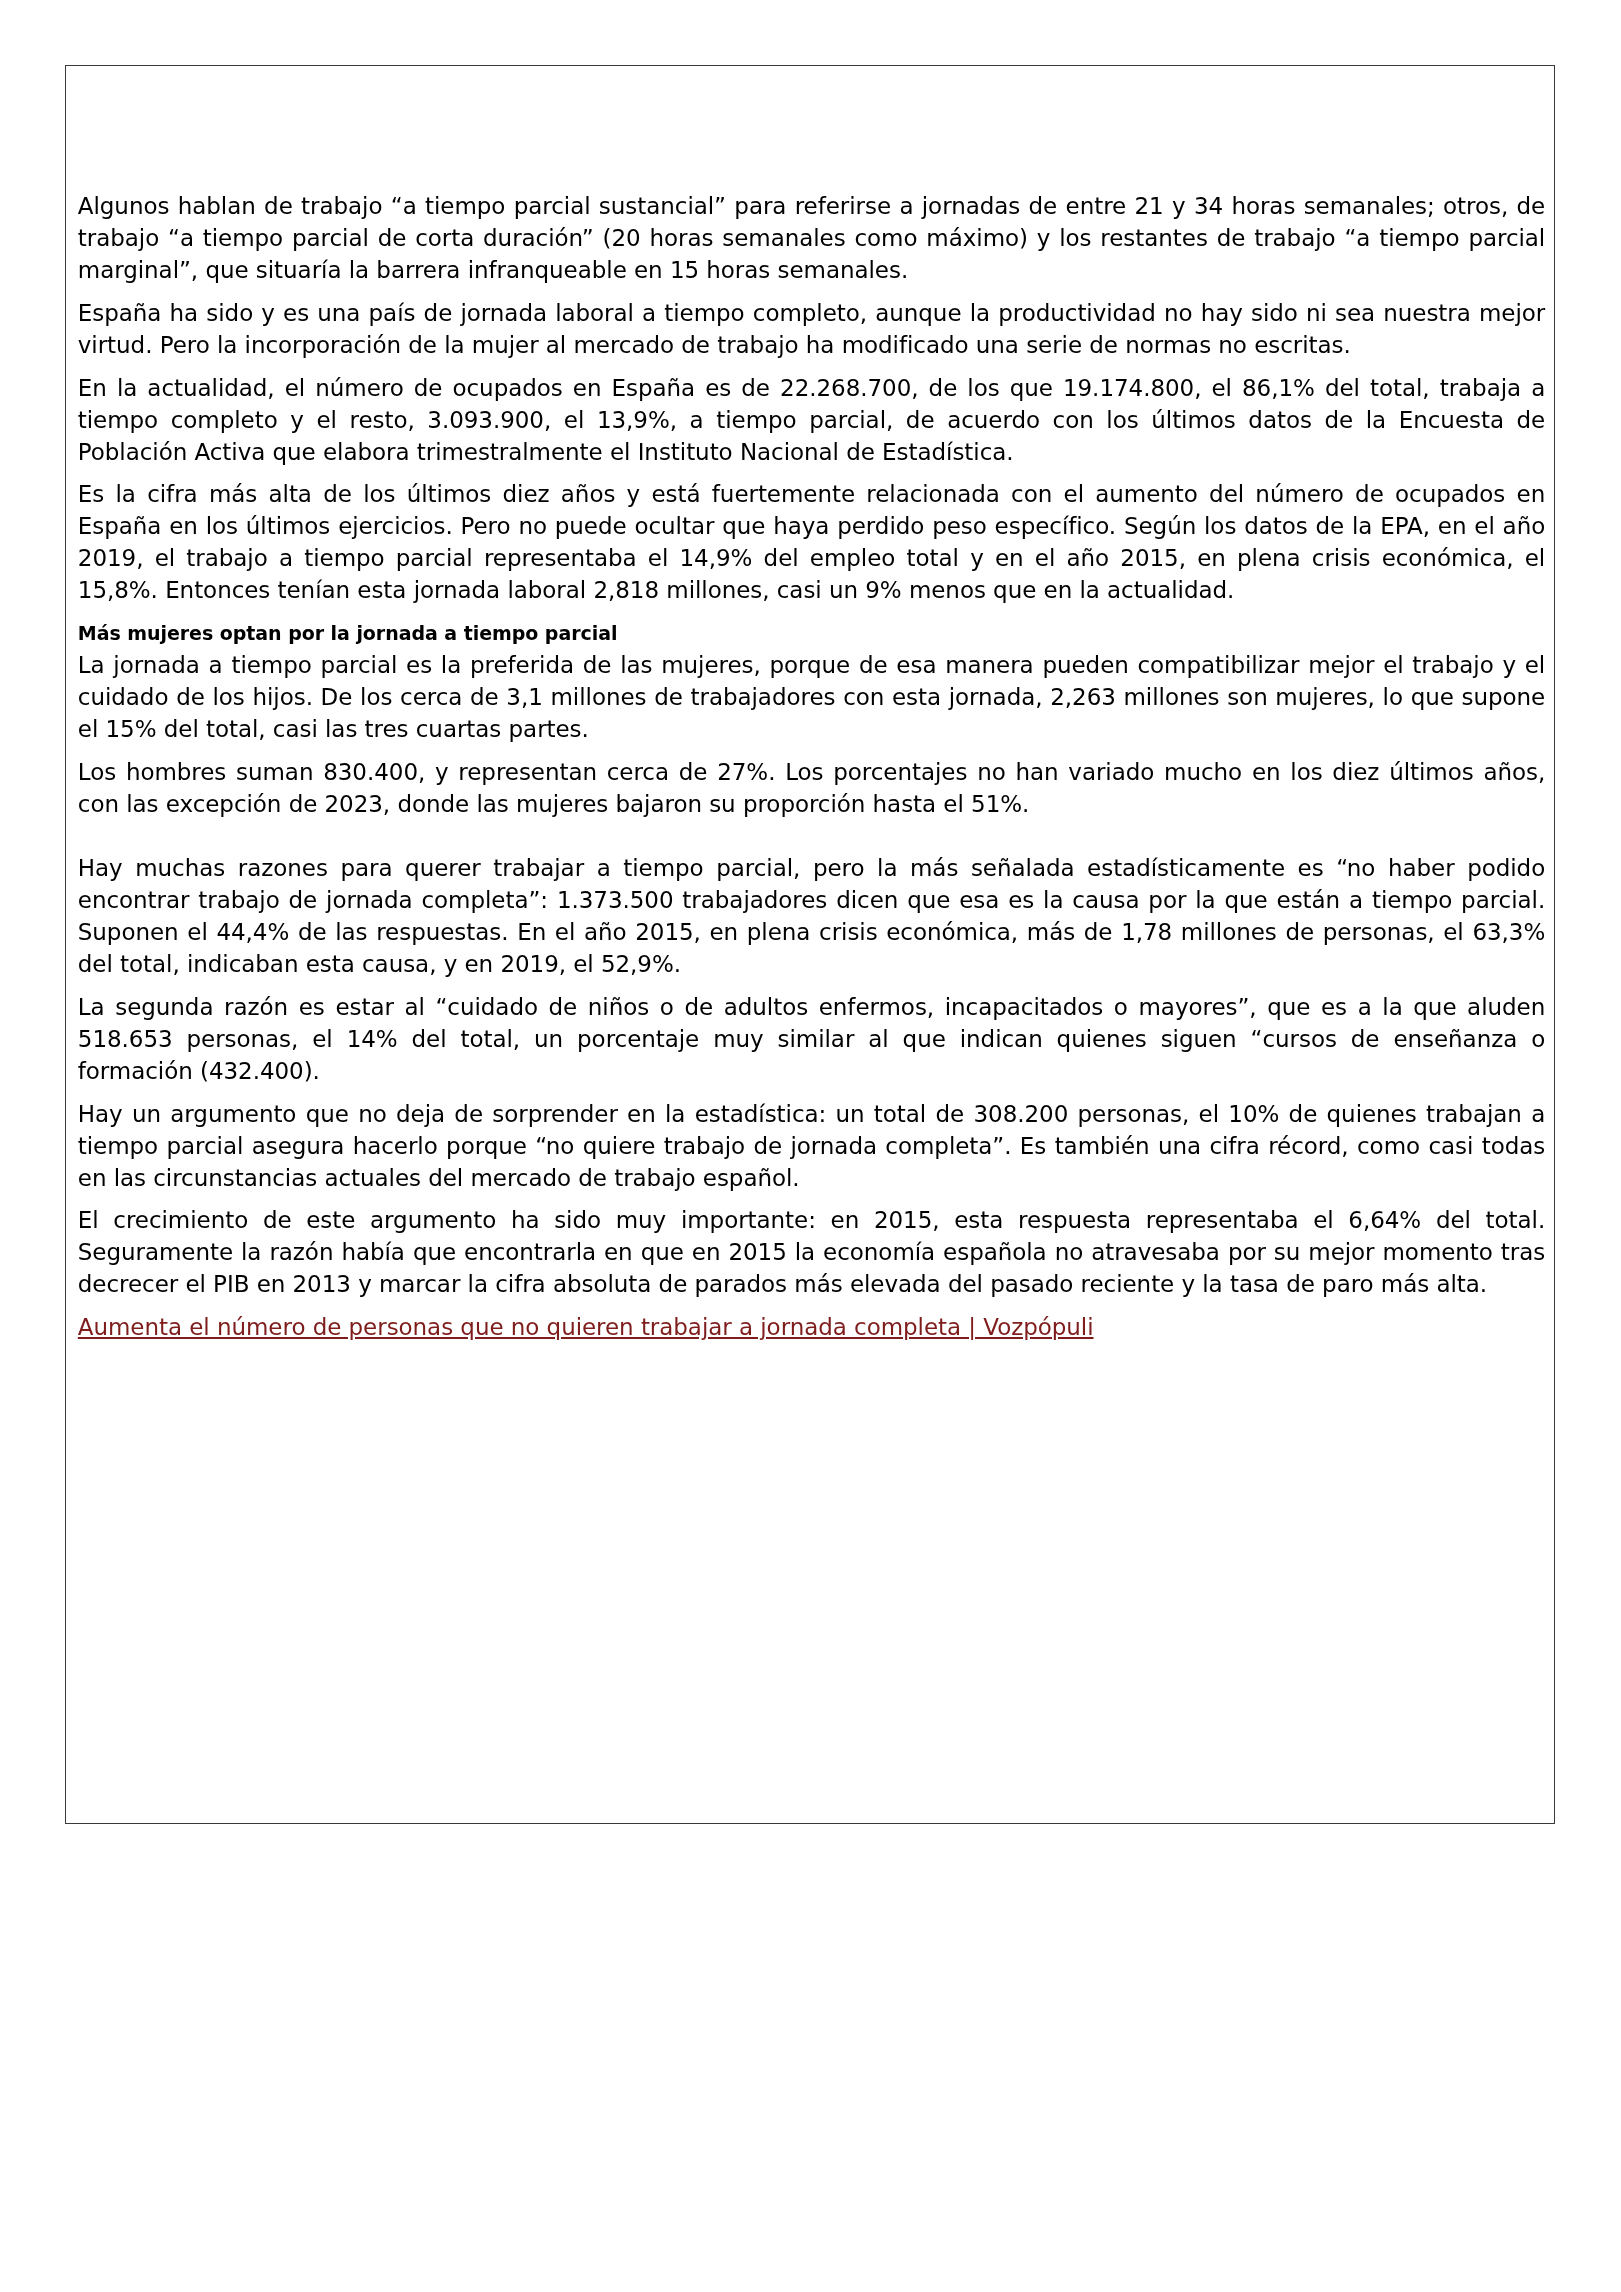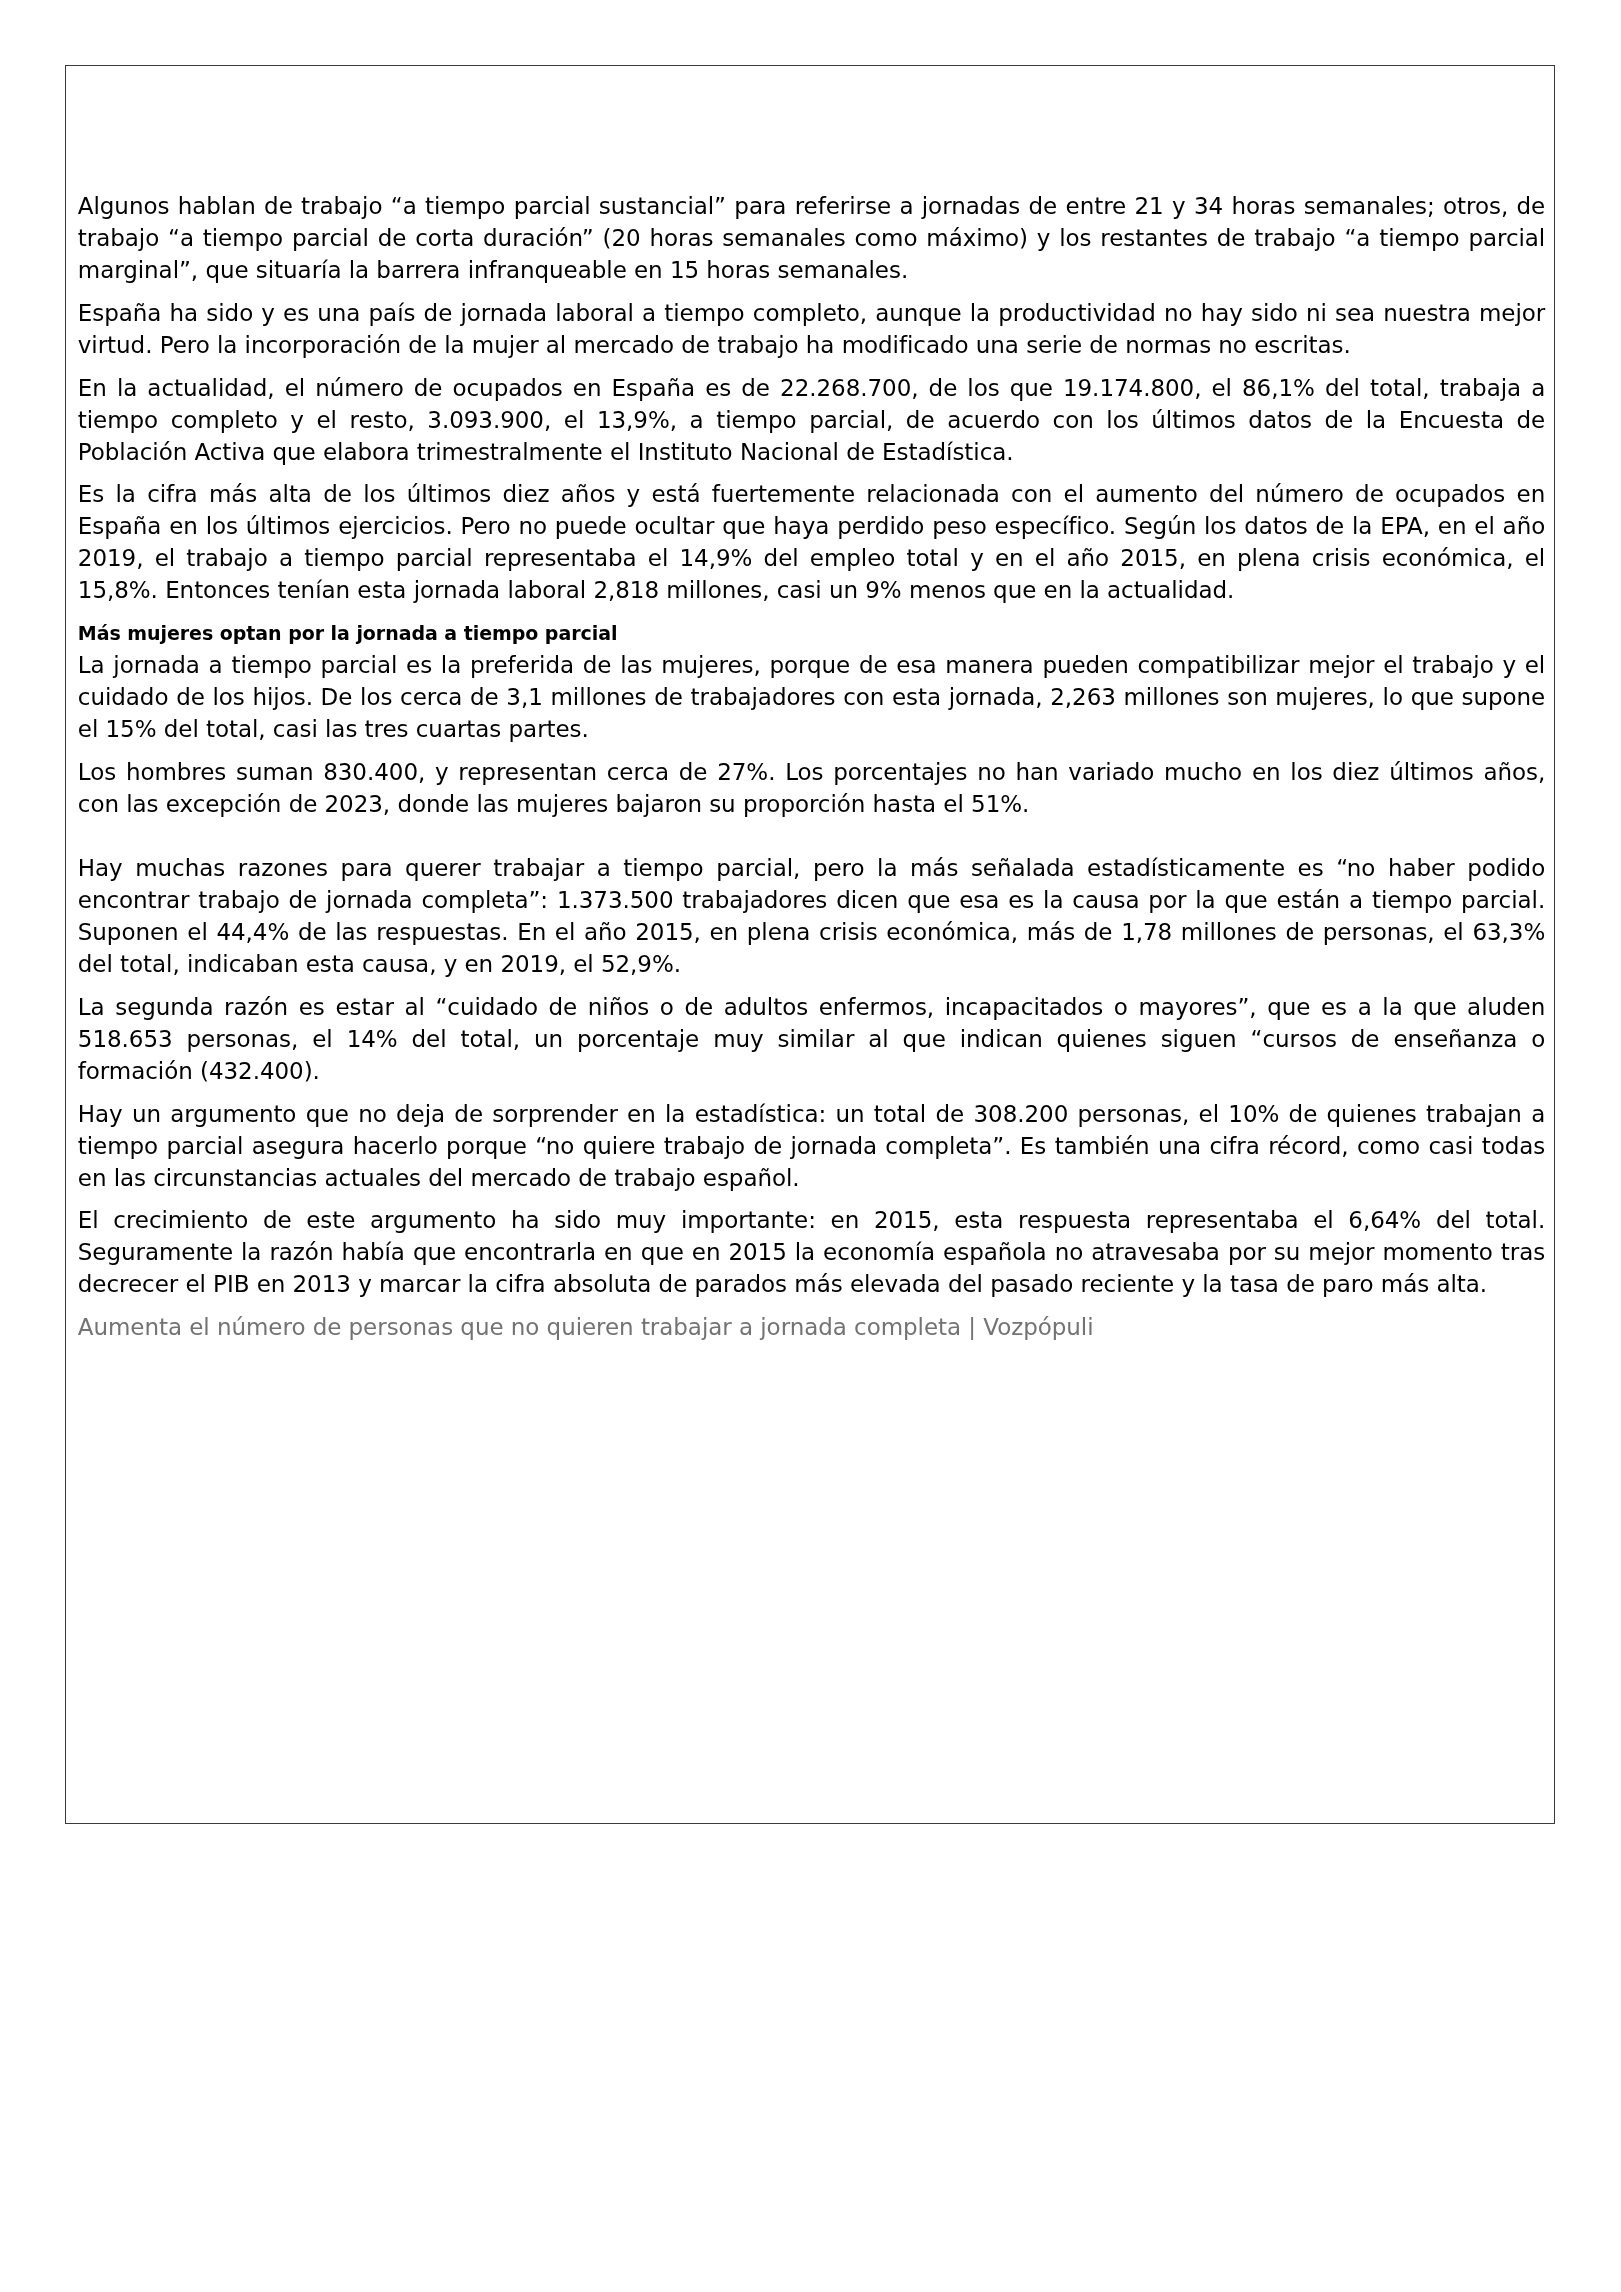--- a/index.html
+++ b/index.html
@@ -48,21 +48,22 @@
     .content h2 {
       margin: 0;
       font-size: 19px;
       line-height: 32px;
       font-weight: bold;
     }
     .source-label {
       margin: 0;
     }
     .source-link {
-      color: #737373;
+      color: #7f1d1d;
+      text-decoration: underline;
       cursor: pointer;
     }
   </style>
 </head>
 <body>
 
 <div class="page-frame">
   <div class="content">
     <p>Algunos hablan de trabajo “a tiempo parcial sustancial” para referirse a jornadas de entre 21 y 34 horas semanales; otros, de trabajo “a tiempo parcial de corta duración” (20 horas semanales como máximo) y los restantes de  trabajo “a tiempo parcial marginal”, que situaría la barrera infranqueable en 15 horas semanales.</p>
     <p>España ha sido y es una país de jornada laboral a tiempo completo, aunque la productividad no hay sido ni sea nuestra mejor virtud. Pero la incorporación de la mujer al mercado de trabajo ha modificado una serie de normas no escritas.</p>

